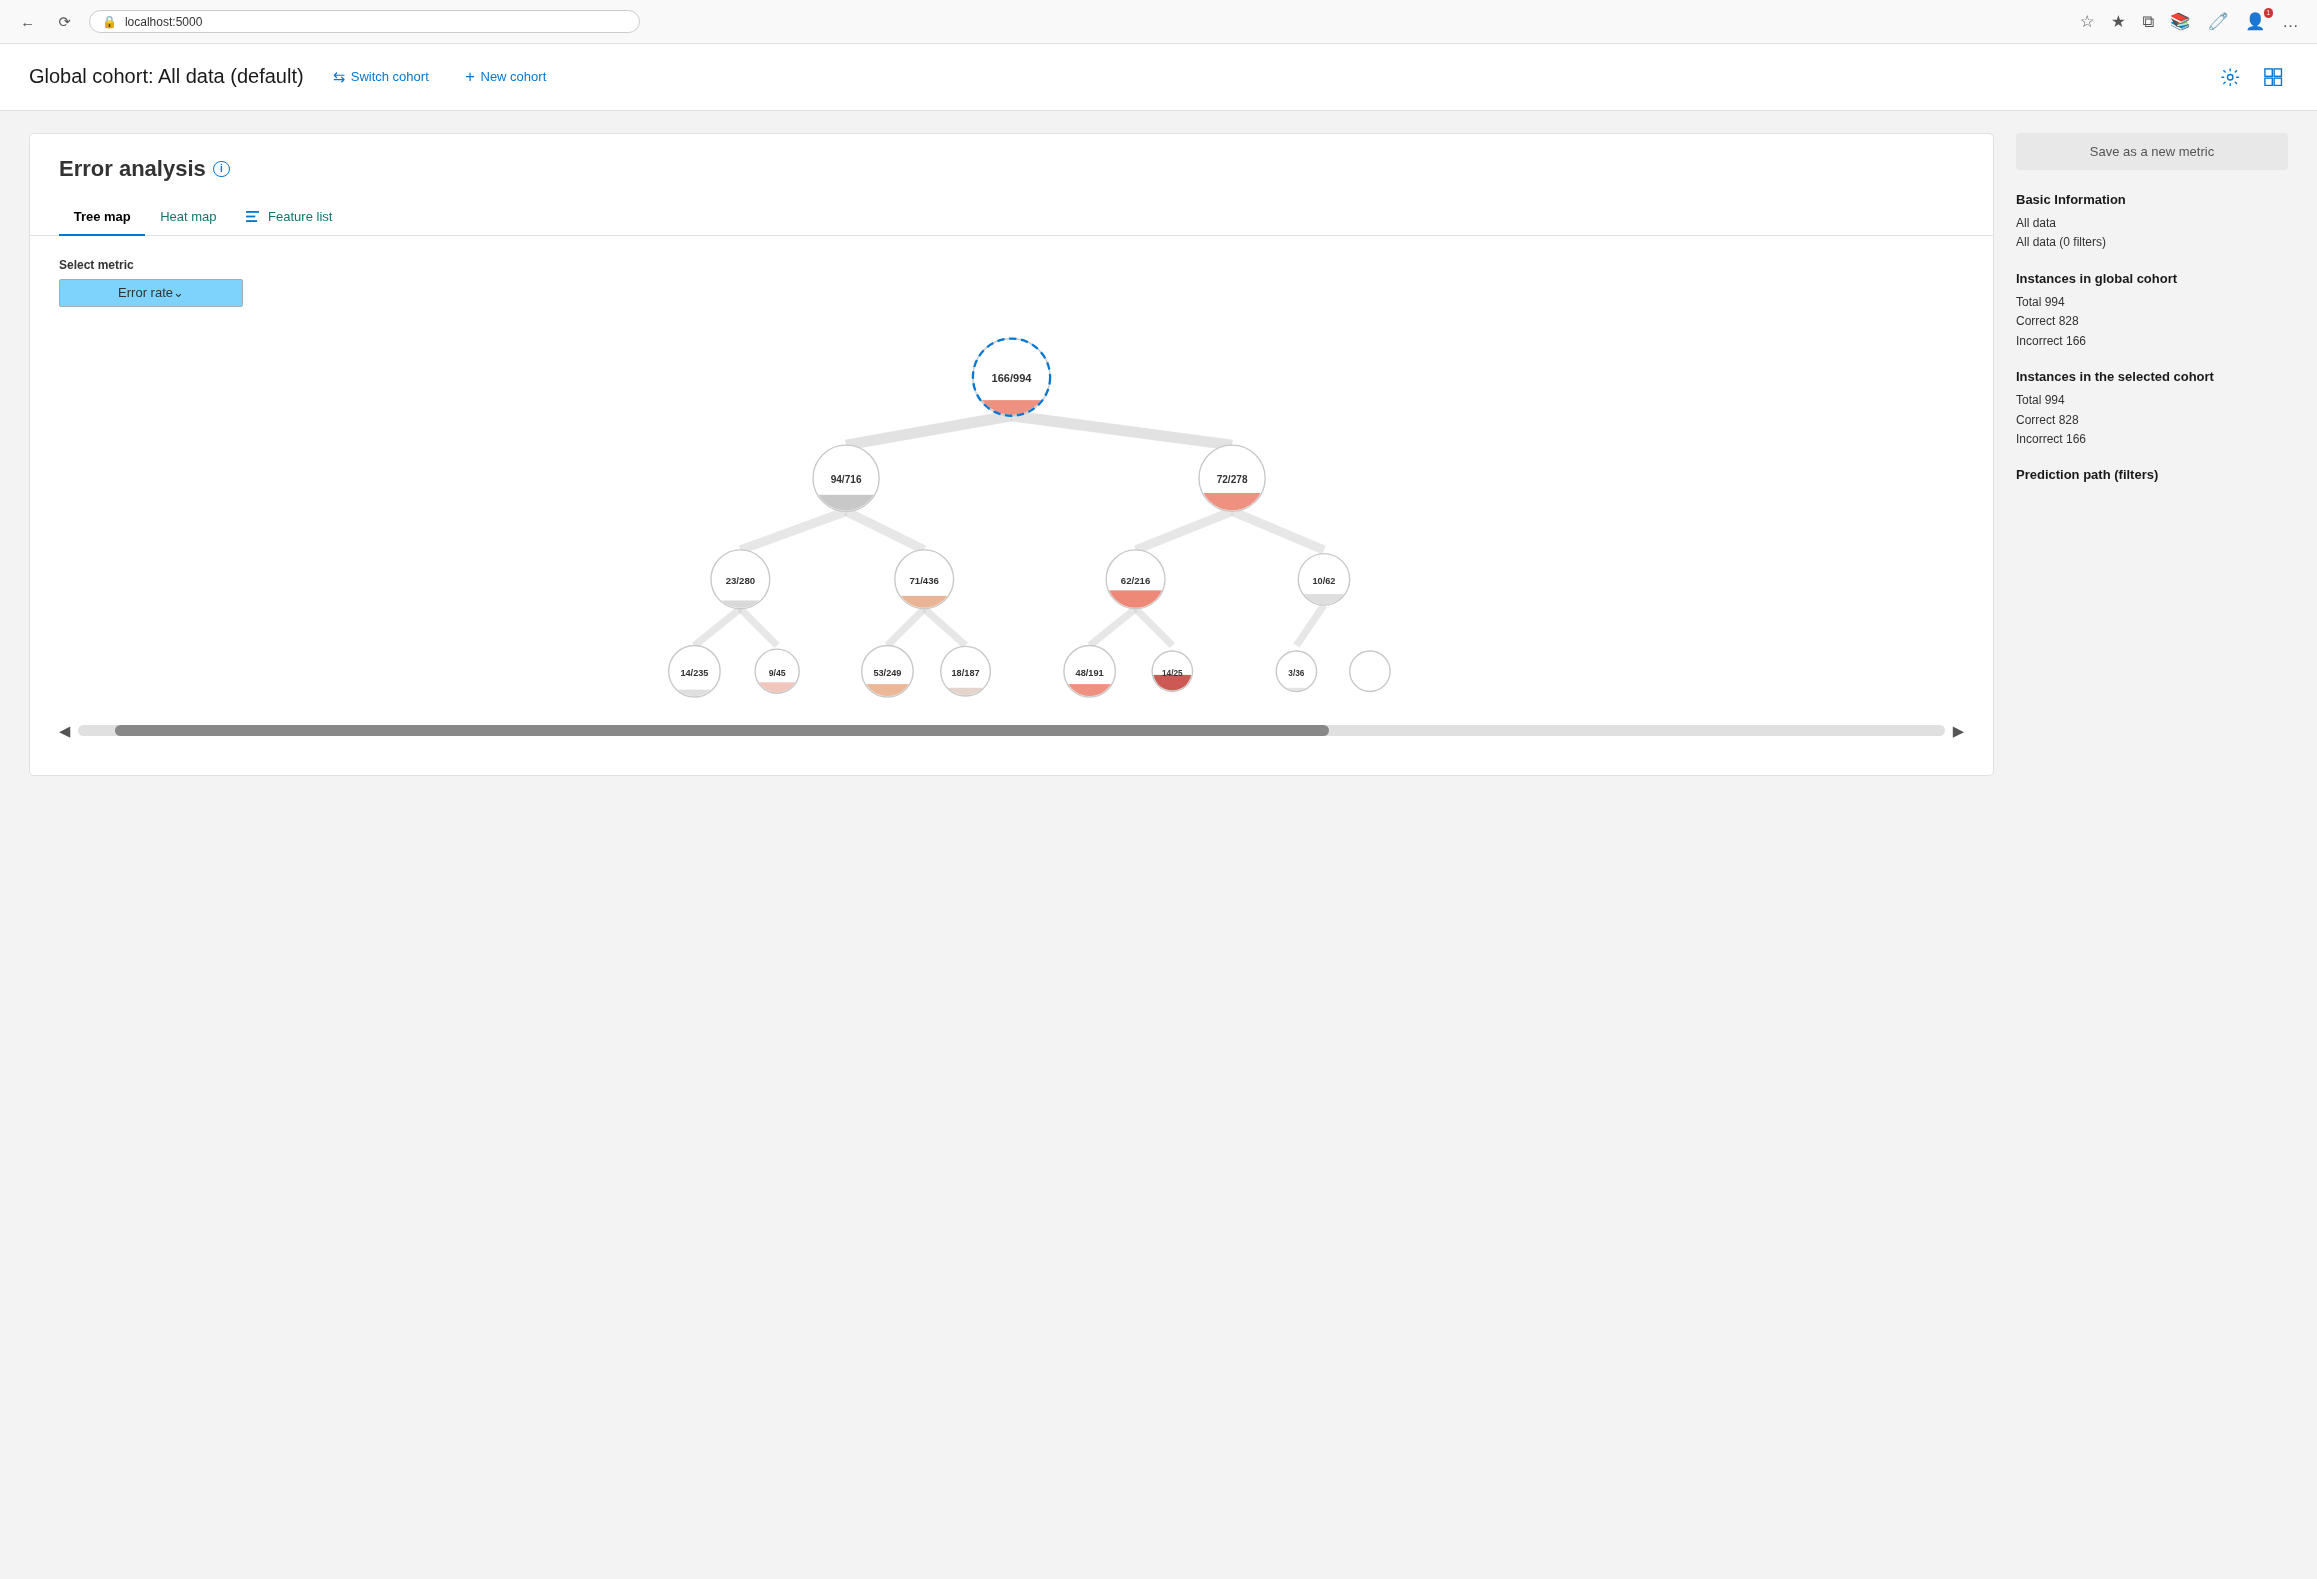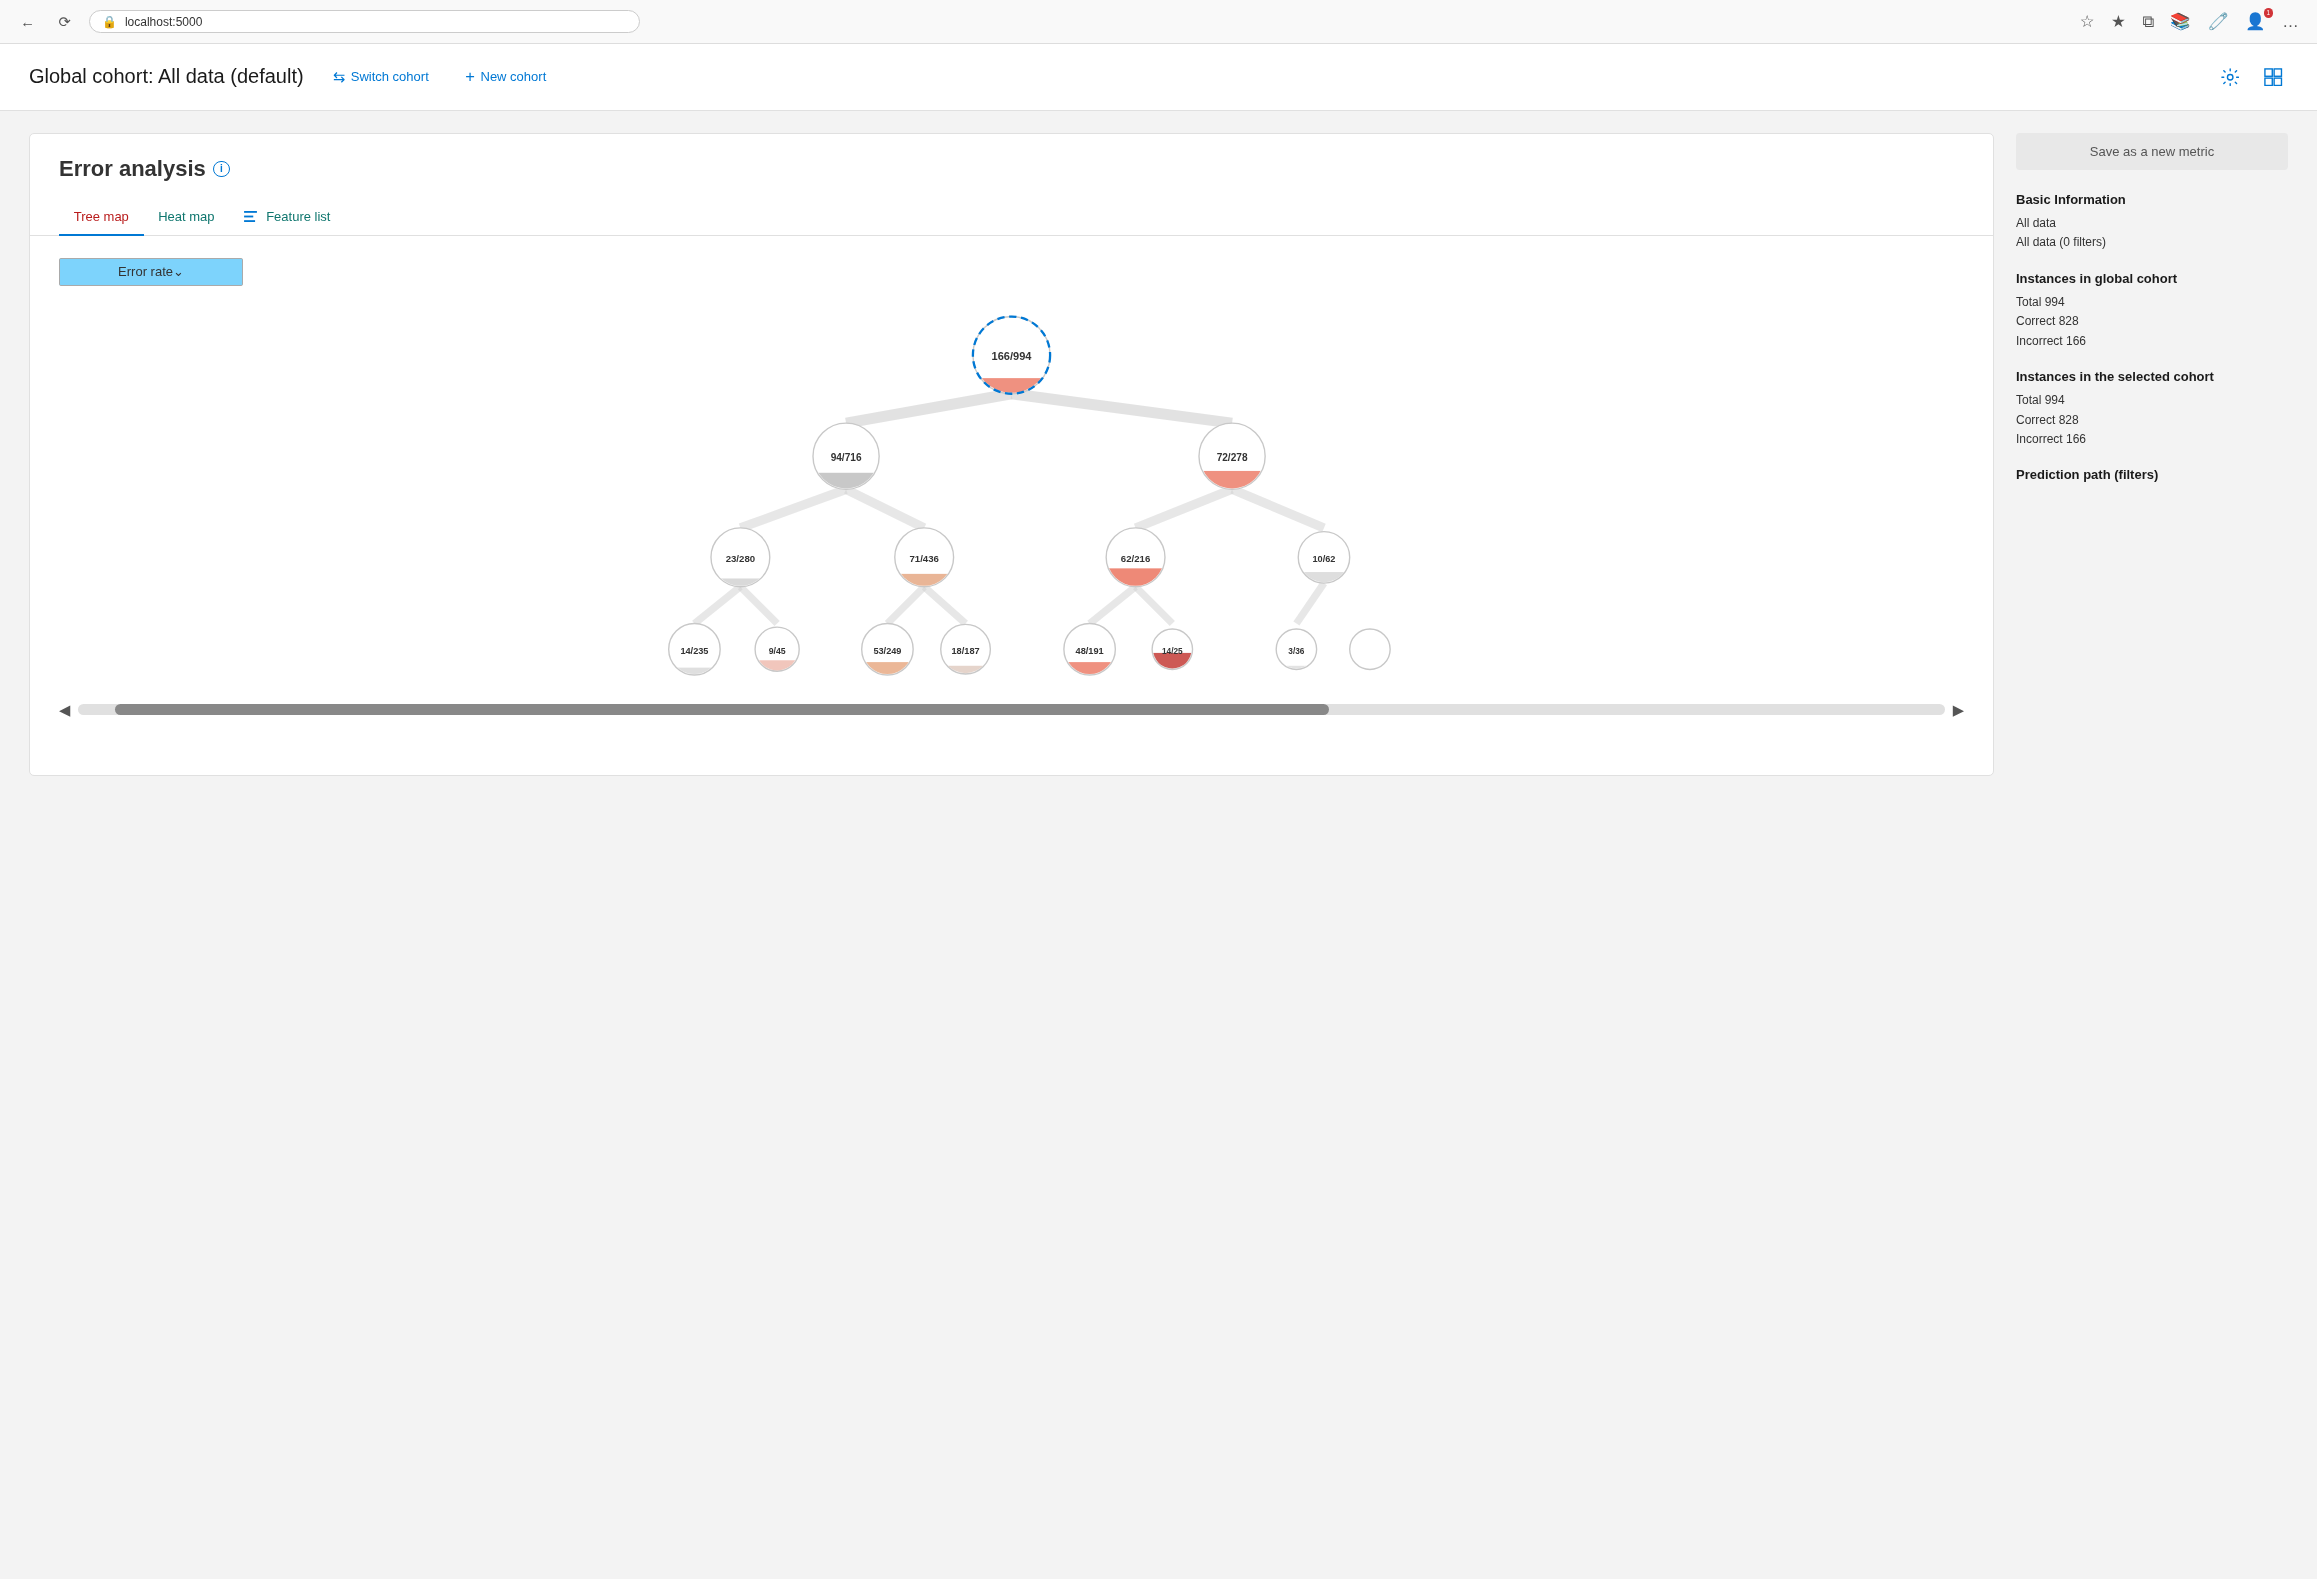--- a/index.html
+++ b/index.html
@@ -147,23 +147,23 @@
       cursor: pointer;
       font-size: 13px;
       color: #0f766e;
       border-bottom: 2.8px solid transparent;
       margin-bottom: -0.9px;
       display: flex;
       align-items: center;
       gap: 5.5px;
     }
     .tab.active {
-      color: #b91c1c;
+      color: #000000;
       border-bottom-color: #0078d4;
-      font-weight: 400;
+      font-weight: 700;
     }
 
     
     .select-metric-area {
       padding: 22px 29px 14.7px;
     }
     .select-metric-label {
       font-size: 12px;
       font-weight: 600;
       margin-bottom: 7.3px;
@@ -356,20 +356,21 @@
               <rect x="0" y="0" width="14" height="2" fill="#0078d4"></rect>
               <rect x="0" y="5" width="10" height="2" fill="#0078d4"></rect>
               <rect x="0" y="10" width="12" height="2" fill="#0078d4"></rect>
             </svg>
         </span>
         <span>Feature list</span>
       </div>
     </div>
 
     <div class="select-metric-area">
+      <div class="select-metric-label">Select metric</div>
       <div class="metric-select">
         <span>Error rate</span>
         <span>⌄</span>
       </div>
     </div>
 
     <div class="tree-area">
       <svg class="tree-svg" viewBox="0 0 940 420" preserveAspectRatio="xMidYMid meet" style="font-size:14px">
         <defs>
           <marker id="none"></marker>

